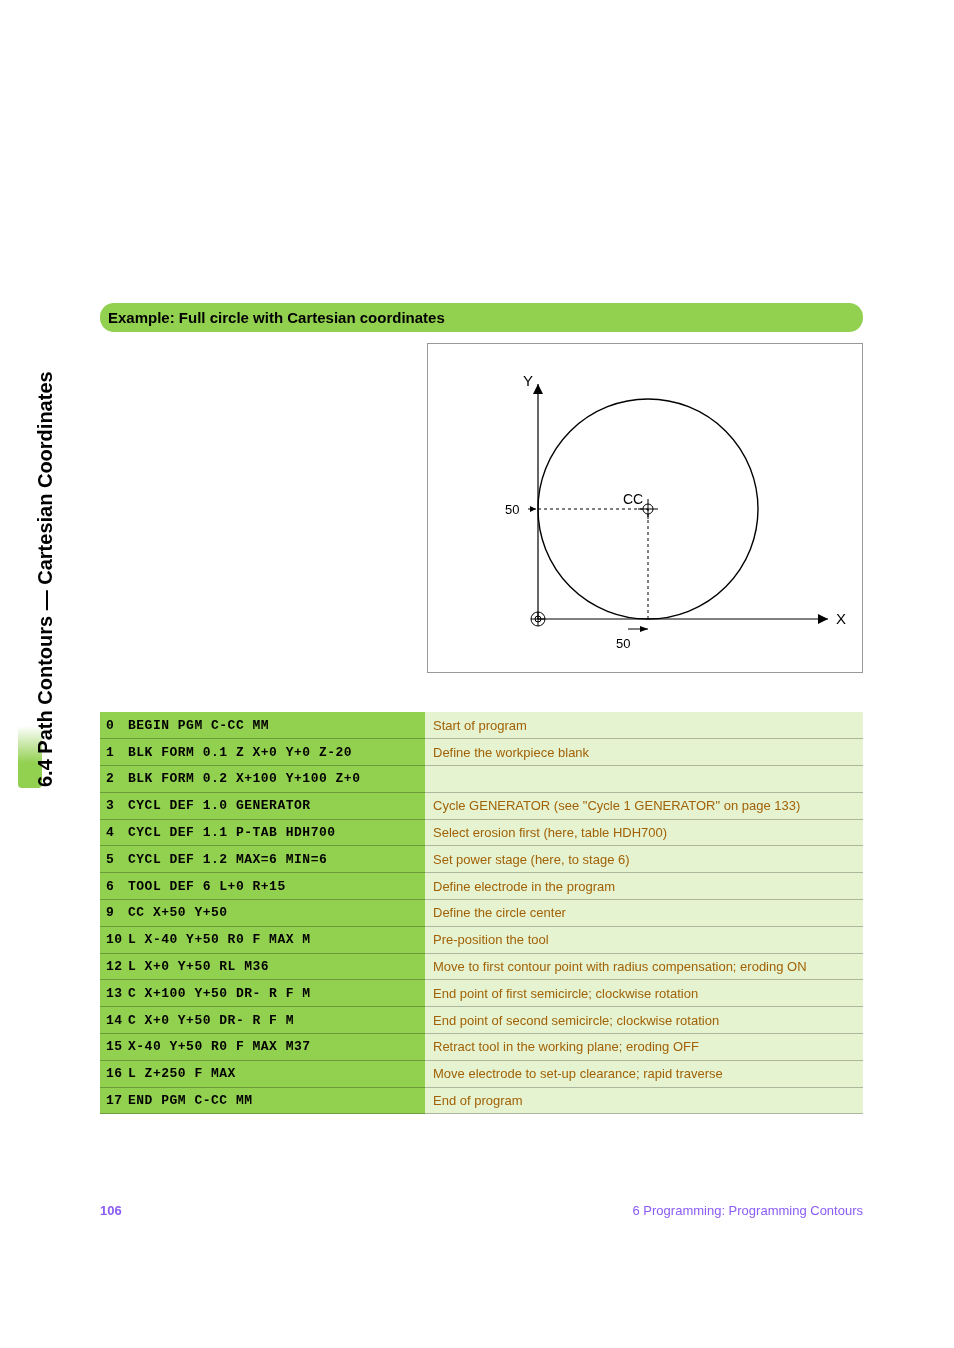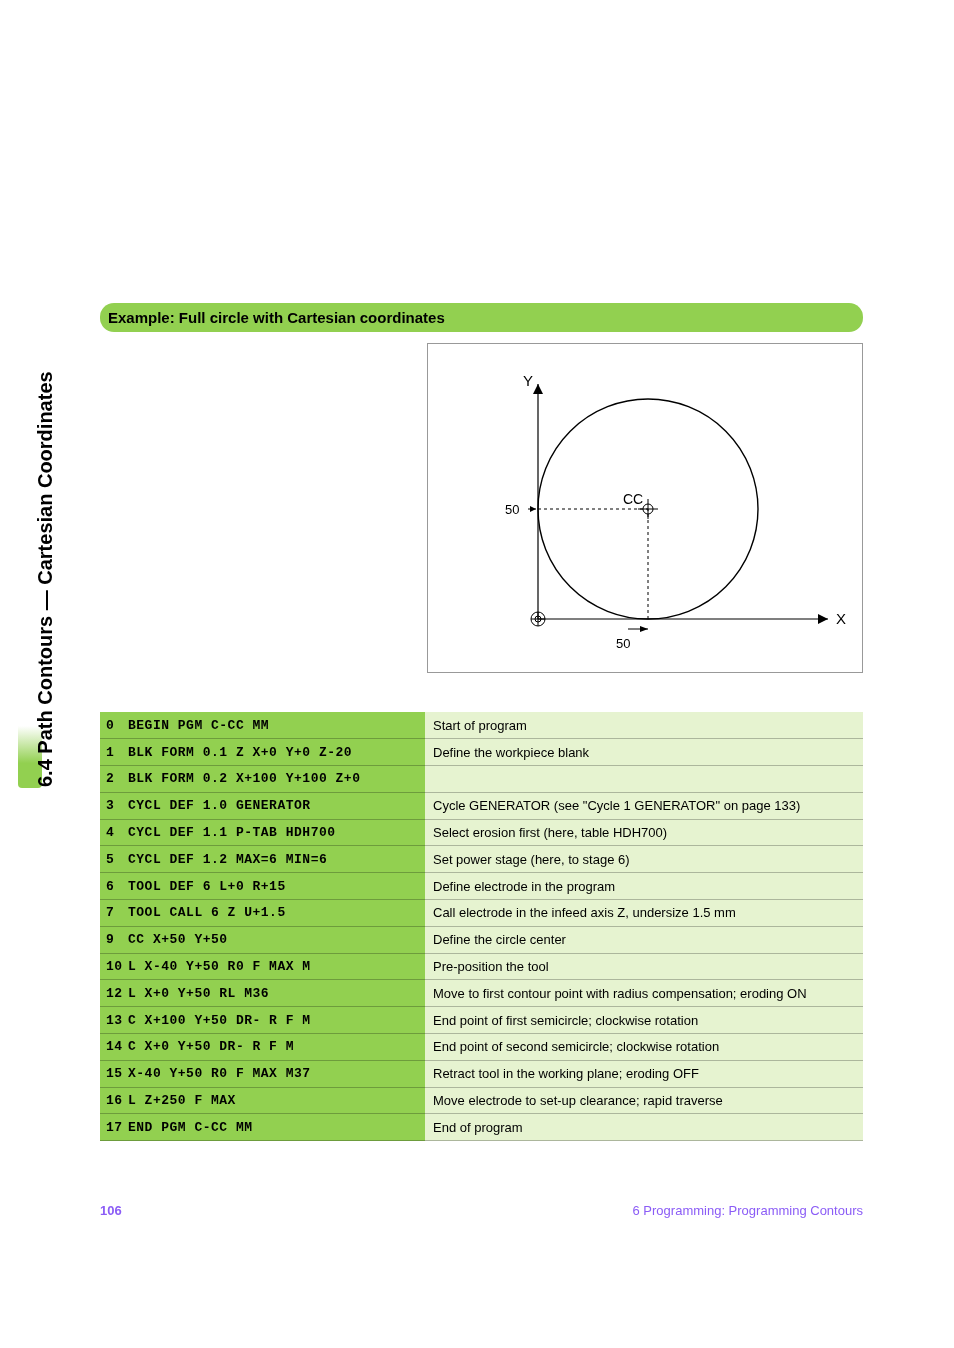--- a/index.html
+++ b/index.html
@@ -72,21 +72,21 @@
       padding: 4px 6px;
       letter-spacing: 0.5px;
     }
     .code-num {
       display: inline-block;
       width: 22px;
     }
     .desc-cell {
       background: #e6f3d0;
       padding: 4px 8px;
-      color: #000000;
+      color: #a16207;
       font-size: 13px;
     }
     .footer {
       position: absolute;
       bottom: 130px;
       left: 100px;
       width: 763px;
       display: flex;
       justify-content: space-between;
       font-size: 13px;
@@ -163,24 +163,20 @@
         </tr>
         <tr>
           <td class="code-cell"><span class="code-num">5</span><span>CYCL DEF 1.2 MAX=6 MIN=6</span></td>
           <td class="desc-cell">Set power stage (here, to stage 6)</td>
         </tr>
         <tr>
           <td class="code-cell"><span class="code-num">6</span><span>TOOL DEF 6 L+0 R+15</span></td>
           <td class="desc-cell">Define electrode in the program</td>
         </tr>
         <tr>
-          <td class="code-cell"><span class="code-num">7</span><span>TOOL CALL 6 Z U+1.5</span></td>
-          <td class="desc-cell">Call electrode in the infeed axis Z, undersize 1.5 mm</td>
-        </tr>
-        <tr>
           <td class="code-cell"><span class="code-num">9</span><span>CC X+50 Y+50</span></td>
           <td class="desc-cell">Define the circle center</td>
         </tr>
         <tr>
           <td class="code-cell"><span class="code-num">10</span><span>L X-40 Y+50 R0 F MAX M</span></td>
           <td class="desc-cell">Pre-position the tool</td>
         </tr>
         <tr>
           <td class="code-cell"><span class="code-num">12</span><span>L X+0 Y+50 RL M36</span></td>
           <td class="desc-cell">Move to first contour point with radius compensation; eroding ON</td>

